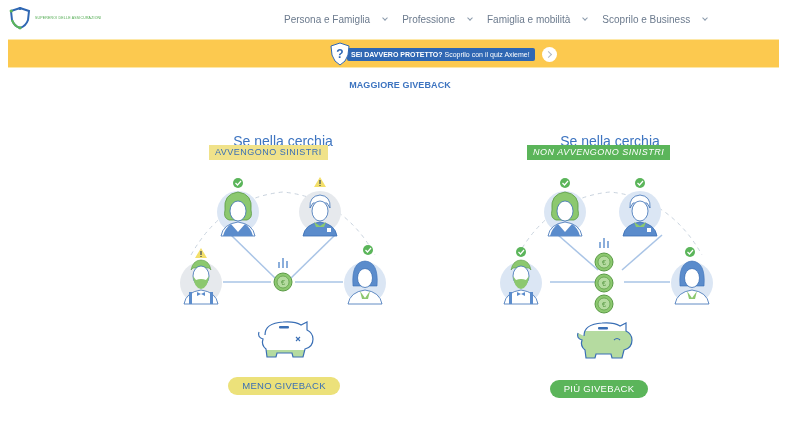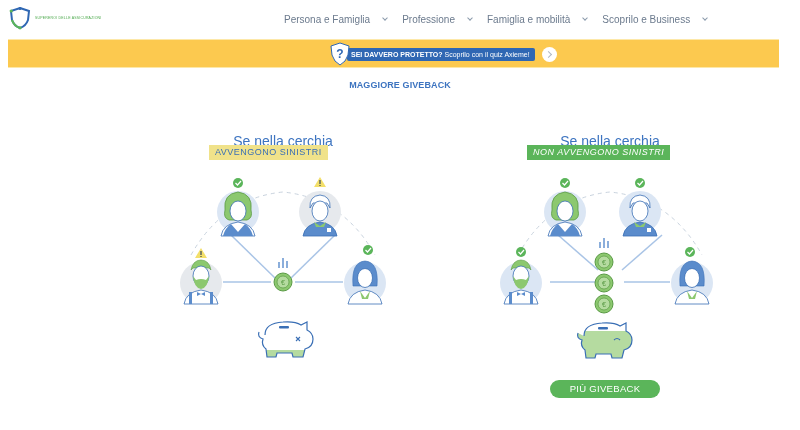--- a/index.html
+++ b/index.html
@@ -32,21 +32,21 @@
   .panel.right { left: 490px; }
   .cond-label { position: absolute; left: 0; width: 240px; top: 8px; text-align: center; font-size: 14px; color: #3d74c0; }
   .cond-tag { position: absolute; top: 20px; height: 15px; line-height: 15px; font-size: 9px; letter-spacing: 0.5px; padding: 0 6px; border-radius: 0; white-space: nowrap; }
   .left .cond-tag { left: 46px; background: #f0e28a; color: #3a6fb5; }
   .right .cond-tag { left: 37px; background: #5bb55a; color: #ffffff; font-style: italic; }
 
   .diagram { position: absolute; left: 0; top: 45px; width: 240px; height: 160px; }
 
   .result-pill { position: absolute; height: 18px; line-height: 18px; font-size: 9.5px; text-align: center; letter-spacing: 0.3px; border-radius: 9px; }
   .left .result-pill { left: 65px; top: 252px; width: 112px; background: #ece17a; color: #3a6fb5; }
-  .right .result-pill { left: 60px; top: 255px; width: 110px; background: #5bb55a; color: #ffffff; }
+  .right .result-pill { left: 60px; top: 255px; width: 98px; background: #5bb55a; color: #ffffff; }
 </style>
 </head>
 <body>
 
 <div class="header">
   <div class="logo">
     <svg viewBox="0 0 24 24">
       <path d="M12 2 L21 5 L20 14 Q18 20 12 22 Q6 20 4 14 L3 5 Z" fill="none" stroke="#2f67b3" stroke-width="2"></path>
       <path d="M4 14 Q6 20 12 22" fill="none" stroke="#5bb55a" stroke-width="2.2"></path>
       <circle cx="12" cy="2.5" r="1.6" fill="#2f67b3"></circle>
@@ -178,20 +178,21 @@
         <clipPath id="pigL">
           <path d="M10 18 Q10 6 28 5 Q40 4 46 8 L52 5 L52 13 Q58 16 58 22 Q58 30 50 32 L48 40 L38 40 L37 36 L22 36 L21 40 L12 40 L11 32 Q6 28 8 22 Q2 20 4 15"></path>
         </clipPath>
       </defs>
     <rect x="0" y="33" width="62" height="12" fill="#b5dba0" clip-path="url(#pigL)"></rect>
     <path d="M10 18 Q10 6 28 5 Q40 4 46 8 L52 5 L52 13 Q58 16 58 22 Q58 30 50 32 L48 40 L38 40 L37 36 L22 36 L21 40 L12 40 L11 32 Q6 28 8 22 Q2 20 4 15" fill="none" stroke="#3a6fb5" stroke-width="1.2"></path>
     <rect x="24" y="9" width="10" height="2.5" rx="1" fill="#3a6fb5"></rect>
     <path d="M41 20 L45 24 M45 20 L41 24" stroke="#3a6fb5" stroke-width="1.1"></path>
   </svg>
 
+  <div class="result-pill">MENO GIVEBACK</div>
 </div>
 
 <div class="panel right">
   <div class="cond-label">Se nella cerchia</div>
   <div class="cond-tag">NON AVVENGONO SINISTRI</div>
 
   <svg class="diagram" viewBox="0 0 240 160">
     <path d="M28 85 Q60 28 120 22 Q180 28 212 85" fill="none" stroke="#c9d3de" stroke-width="1" stroke-dasharray="4 4"></path>
     <line x1="68" y1="65" x2="108" y2="100" stroke="#a9c4e6" stroke-width="1.5"></line>
     <line x1="172" y1="65" x2="132" y2="100" stroke="#a9c4e6" stroke-width="1.5"></line>

